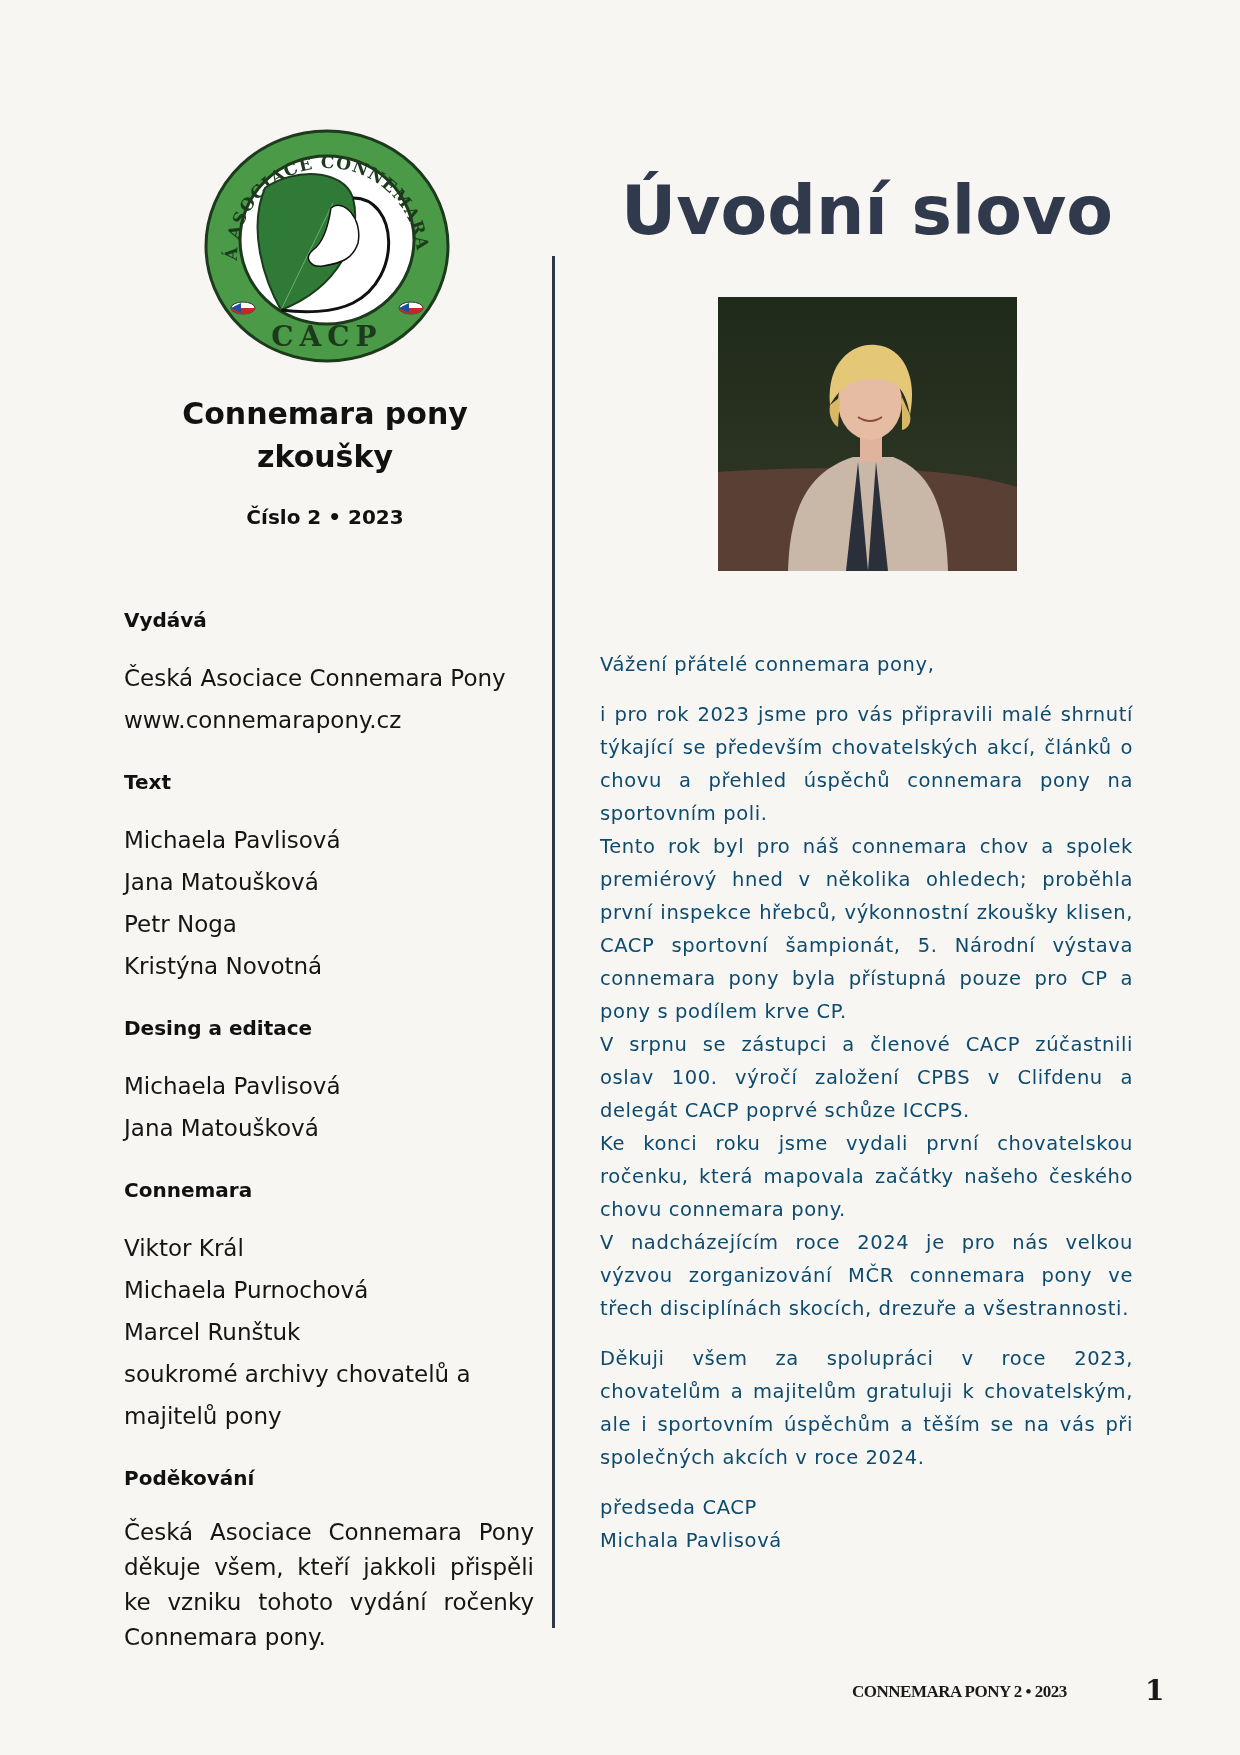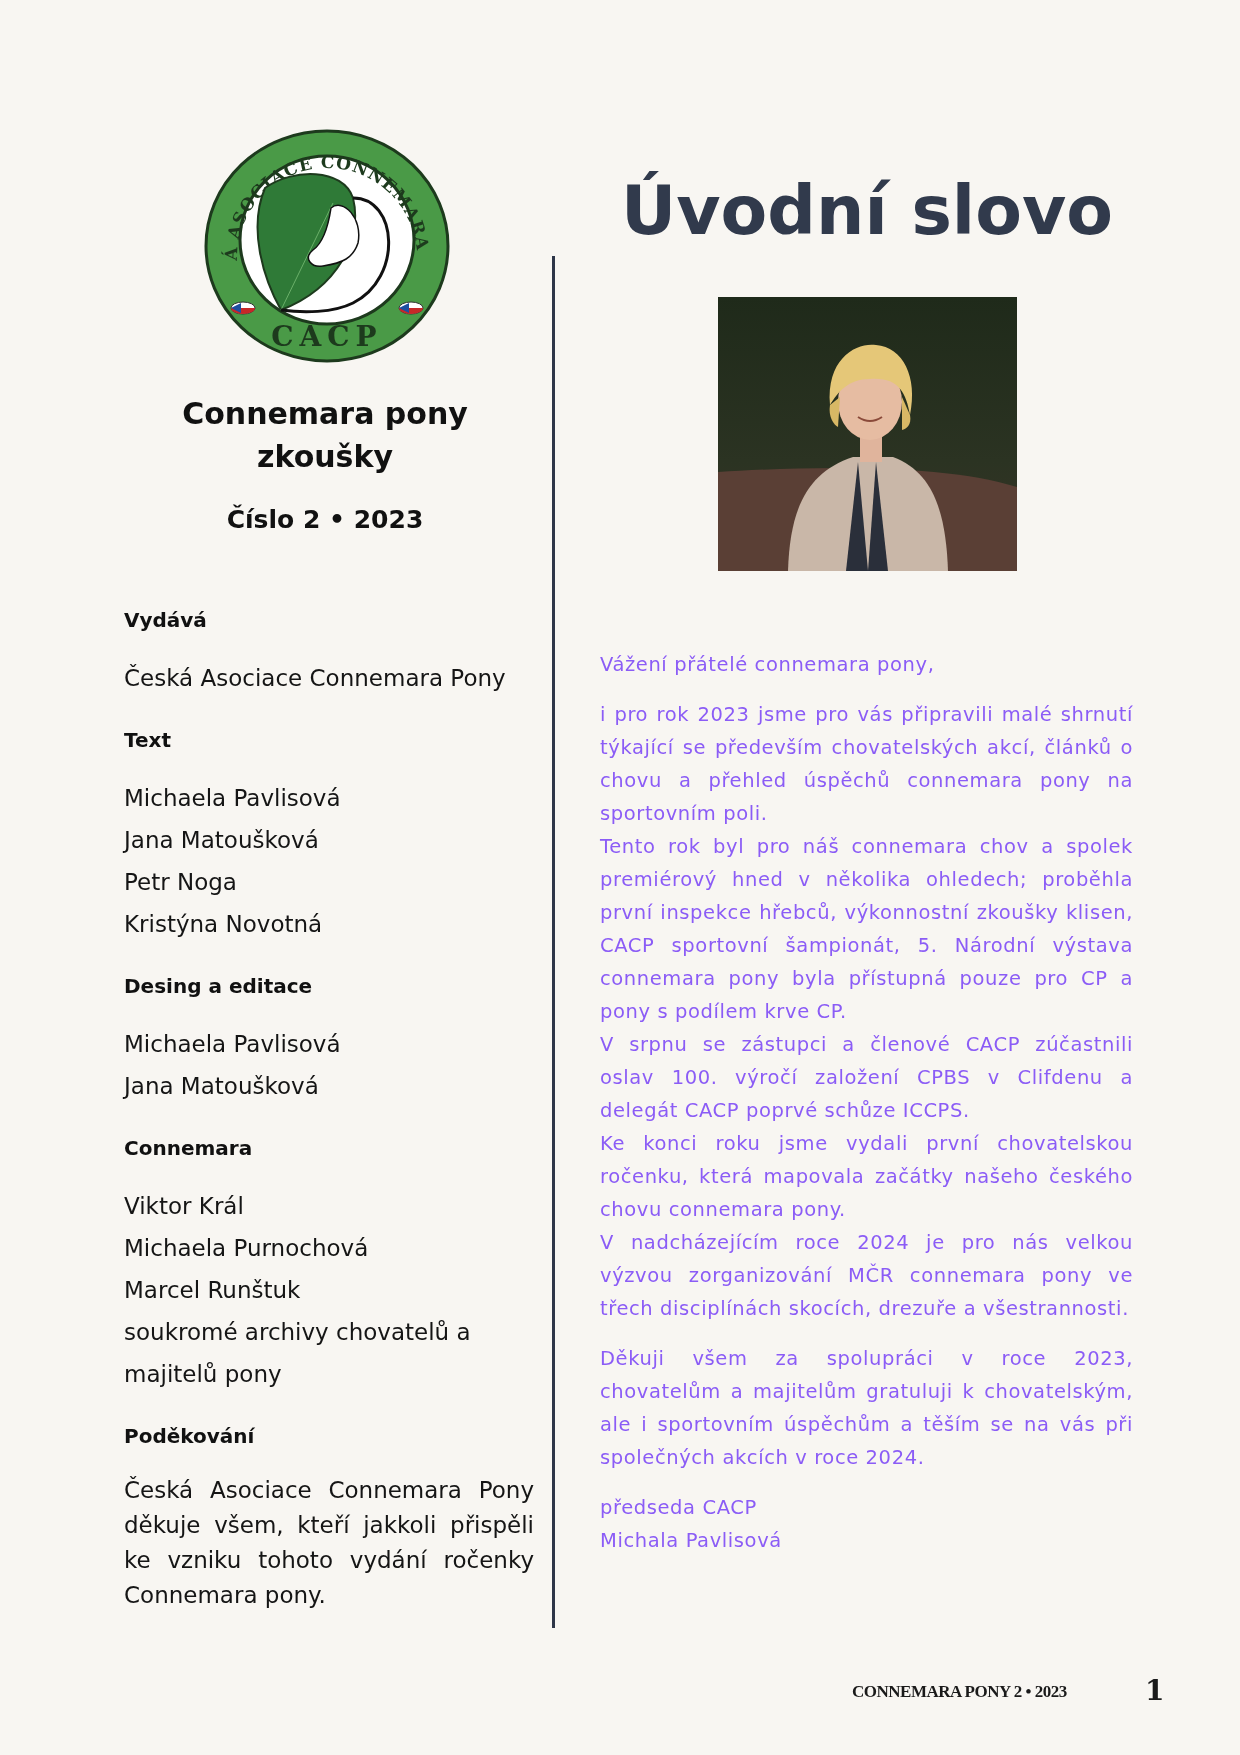--- a/index.html
+++ b/index.html
@@ -12,40 +12,40 @@
     .abs { position: absolute; }
 
     
     #logo { left: 203px; top: 128px; width: 248px; height: 236px; }
     .title-main {
       left: 124px; width: 402px; top: 392px; text-align: center;
       font-weight: bold; font-size: 30px; line-height: 43px; color: #111;
     }
     .issue {
       left: 124px; width: 402px; top: 505px; text-align: center;
-      font-weight: bold; font-size: 25px; color: #111;
+      font-weight: bold; font-size: 20px; color: #111;
     }
     .left-col { left: 124px; top: 605px; width: 410px; }
     .sec-h { font-weight: bold; font-size: 20px; margin: 0 0 22px 0; line-height: 30px; }
     .sec-item { font-size: 23px; line-height: 42px; white-space: nowrap; color: #151515; }
     .sec-block { margin-bottom: 26px; }
     .thanks { font-size: 23px; line-height: 35px; text-align: justify; color: #151515; }
 
     
     #divider { left: 552px; top: 256px; width: 3px; height: 1372px; background: #2e3648; }
 
     
     .page-heading {
       left: 600px; width: 534px; top: 178px; text-align: center;
       font-size: 68px; font-weight: bold; color: #313a4c; line-height: 66px;
     }
     #photo { left: 718px; top: 297px; width: 299px; height: 274px; overflow: hidden; }
     .body-text {
       left: 600px; top: 648px; width: 533px;
-      font-size: 19.5px; line-height: 33px; letter-spacing: 0.6px; color: #8b5cf6;
+      font-size: 19.5px; line-height: 33px; letter-spacing: 0.6px; color: #0c4a6e;
     }
     .body-text p { margin: 0; text-align: justify; text-align-last: left; }
     .body-text p.gap { margin-top: 17px; }
 
     
     .footer-text {
       left: 852px; top: 1682px; font-family: Liberation Serif, serif;
       font-size: 17px; font-weight: bold; letter-spacing: -0.5px; color: #1a1a1a;
     }
     .page-num {
@@ -88,20 +88,21 @@
   </svg>
 </div>
 
 <div class="abs title-main">Connemara pony zkoušky</div>
 <div class="abs issue">Číslo 2 • 2023</div>
 
 <div class="abs left-col">
   <div class="sec-block">
     <div class="sec-h">Vydává</div>
     <div class="sec-item">Česká Asociace Connemara Pony</div>
+    <div class="sec-item">www.connemarapony.cz</div>
   </div>
   <div class="sec-block">
     <div class="sec-h">Text</div>
     <div class="sec-item">Michaela Pavlisová</div>
     <div class="sec-item">Jana Matoušková</div>
     <div class="sec-item">Petr Noga</div>
     <div class="sec-item">Kristýna Novotná</div>
   </div>
   <div class="sec-block">
     <div class="sec-h">Desing a editace</div>

